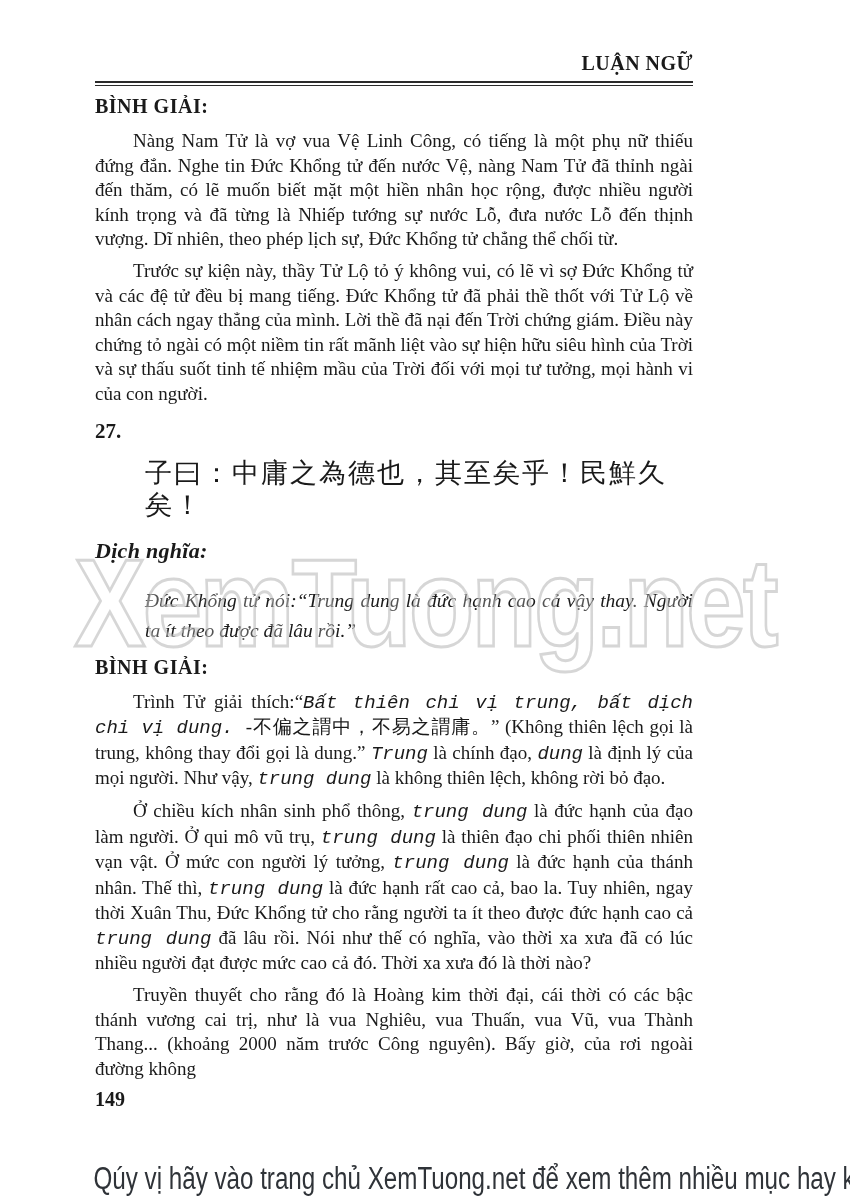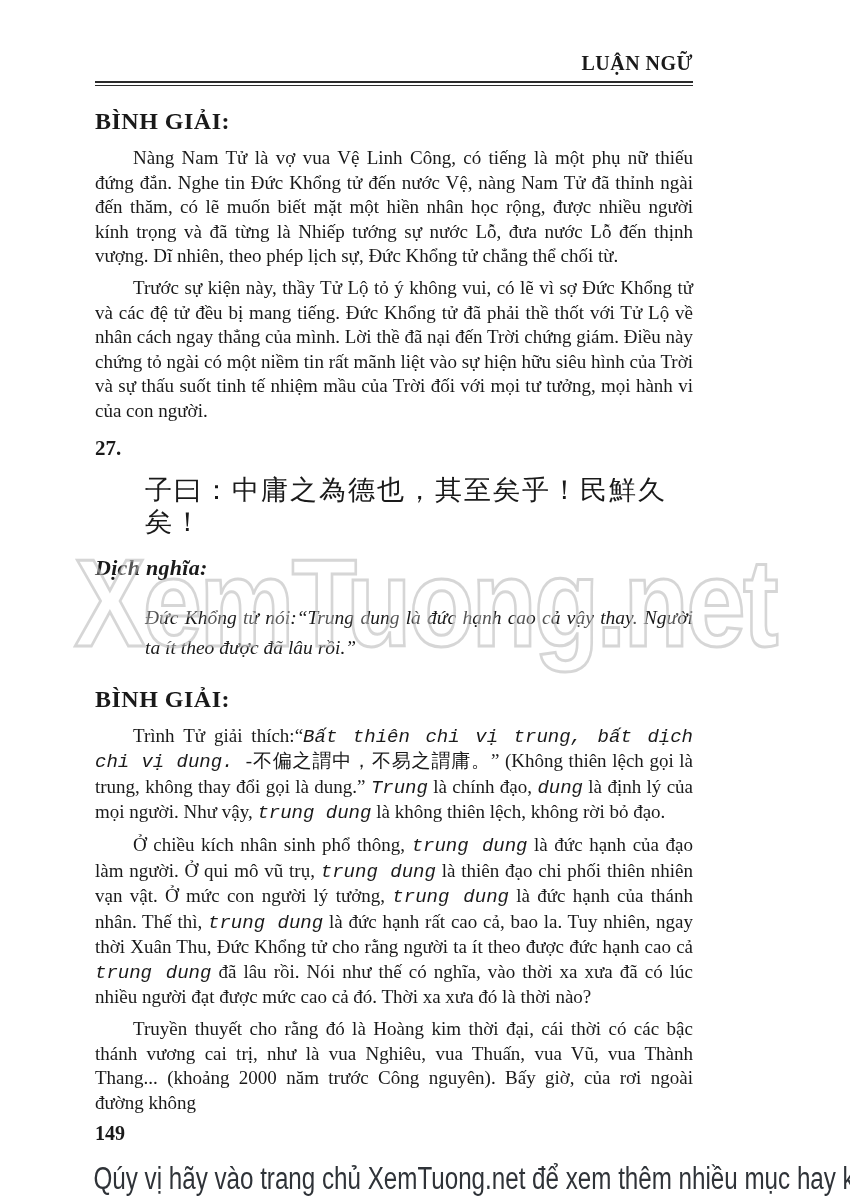--- a/index.html
+++ b/index.html
@@ -25,23 +25,23 @@
     letter-spacing: 0.5px;
     line-height: 22px;
   }
   .double-rule {
     margin-top: 7px;
     height: 5px;
     border-top: 2px solid #2a2a2a;
     border-bottom: 1px solid #2a2a2a;
   }
   h2.commentary-heading {
-    margin-top: 22px;
+    margin-top: 9px;
     margin-bottom: 11px;
-    font-size: 24px;
+    font-size: 20px;
     font-weight: bold;
     letter-spacing: 0.5px;
   }
   p.body {
     font-size: 19px;
     line-height: 24.6px;
     text-align: justify;
     text-indent: 38px;
     margin-bottom: 7px;
   }

